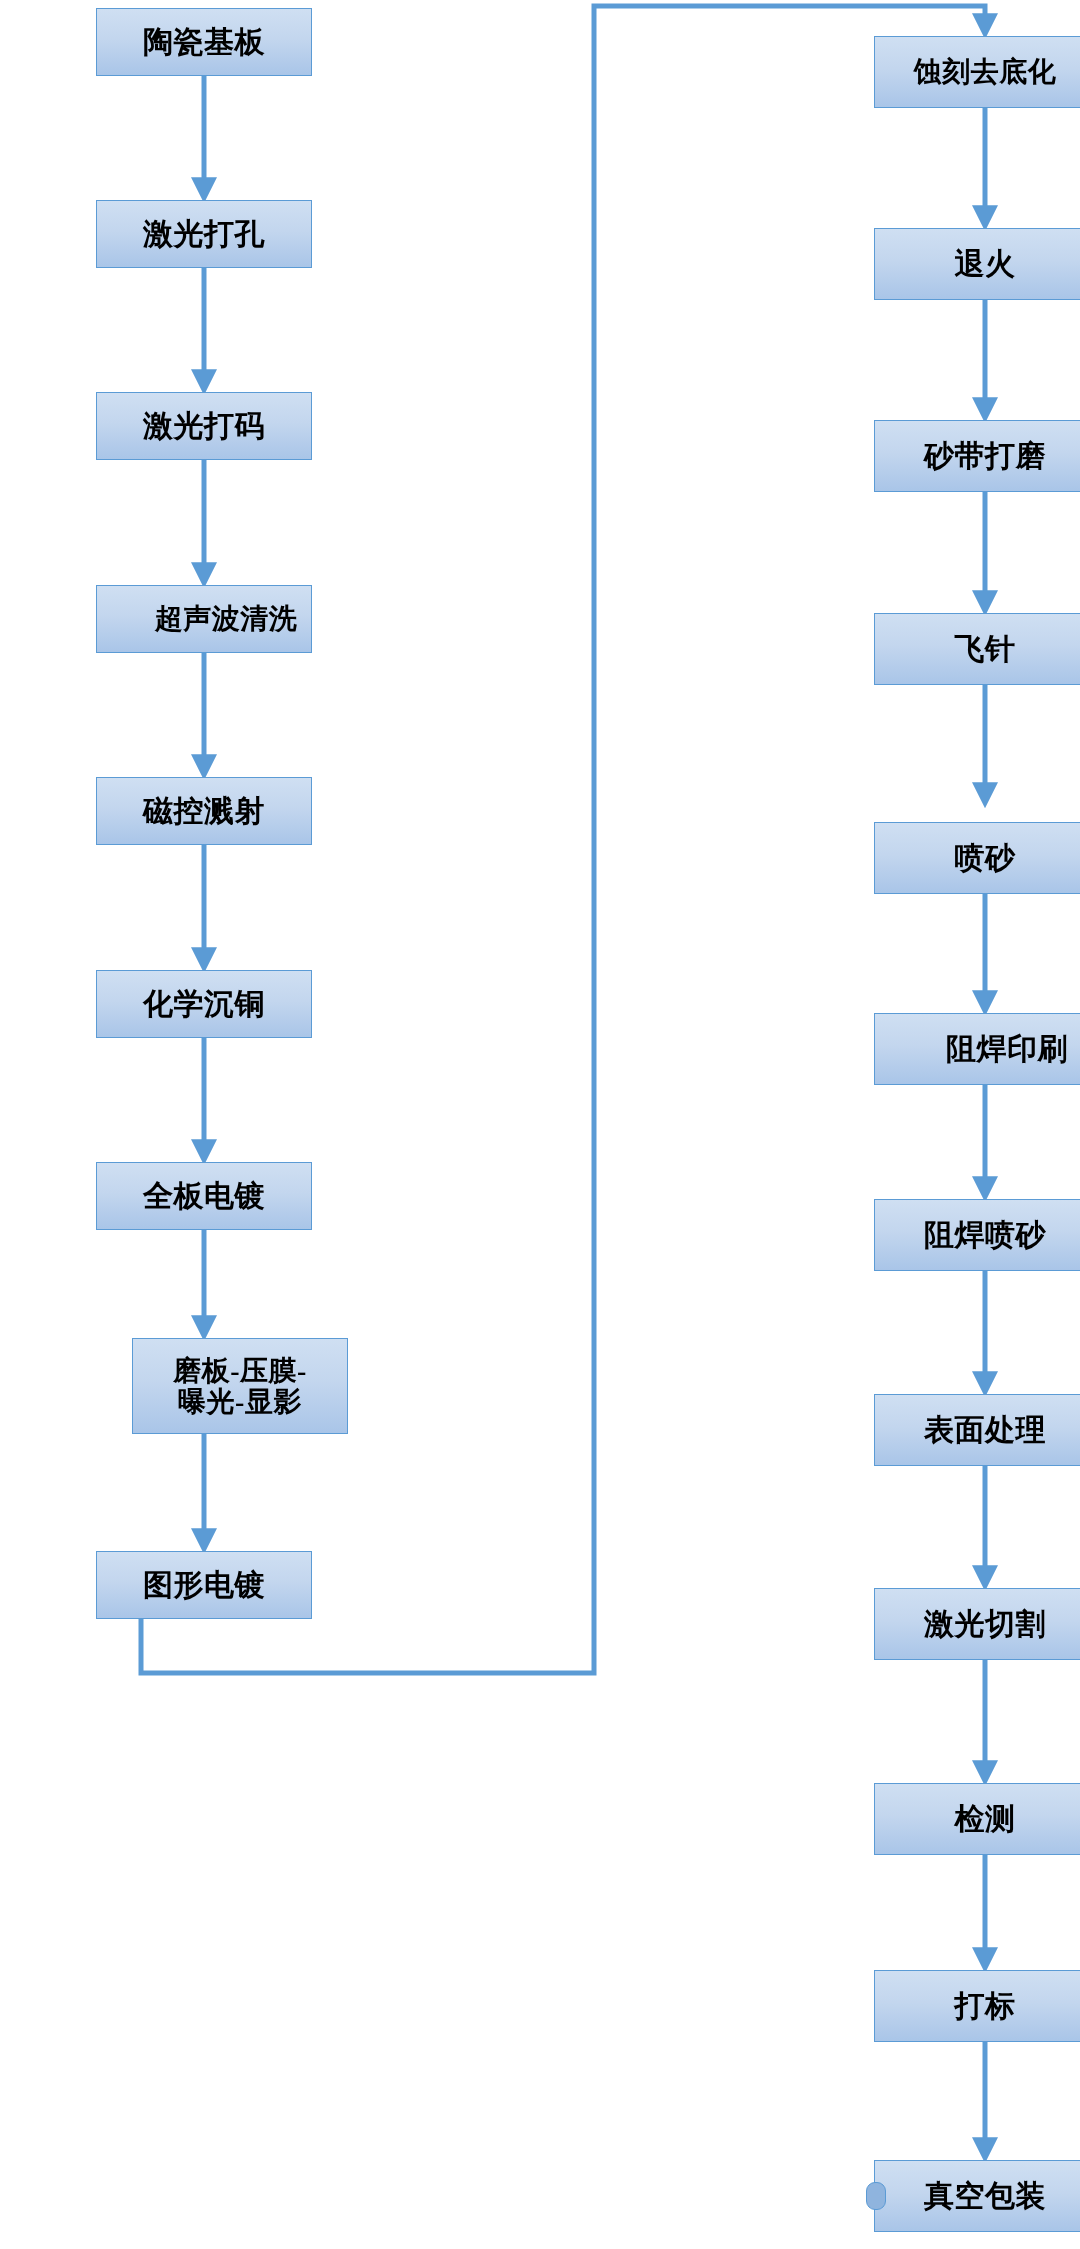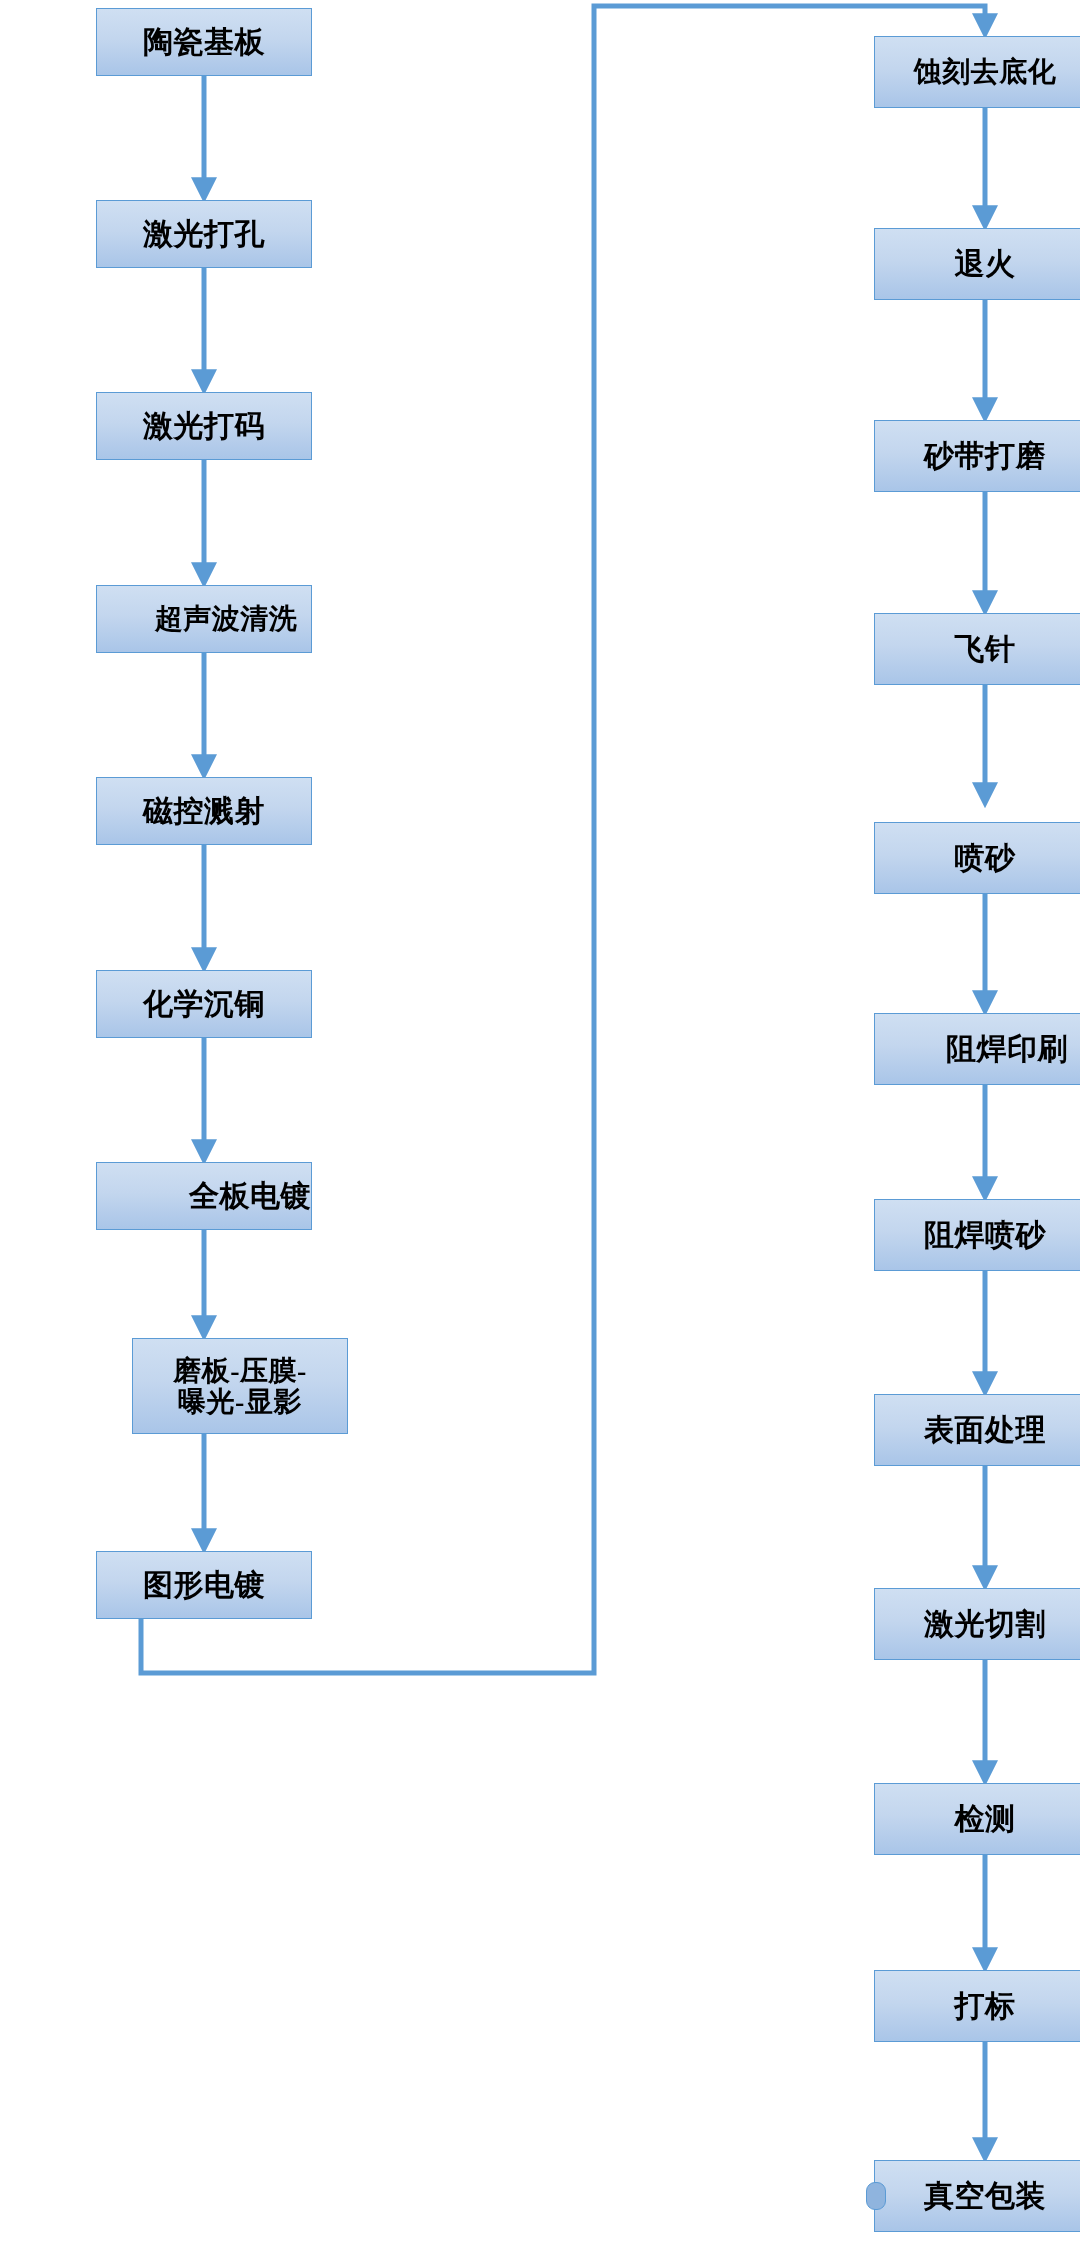--- a/index.html
+++ b/index.html
@@ -98,21 +98,21 @@
   </div>
 
   <div class="node fs-lg" style="left:80px;top:777px;width:216px;height:68px;">
     <span>磁控溅射</span>
   </div>
 
   <div class="node fs-lg" style="left:80px;top:970px;width:216px;height:68px;justify-content:center;">
     <span>化学沉铜</span>
   </div>
 
-  <div class="node fs-lg" style="left:80px;top:1162px;width:216px;height:68px;justify-content:flex-end;">
+  <div class="node fs-lg" style="left:80px;top:1162px;width:216px;height:68px;">
     <span>全板电镀</span>
   </div>
 
   <div class="node fs-md" style="left:80px;top:1338px;width:216px;height:96px;margin-left:36px;">
     <span>磨板-压膜-
 曝光-显影</span>
   </div>
 
   <div class="node fs-lg" style="left:80px;top:1551px;width:216px;height:68px;">
     <span>图形电镀</span>

